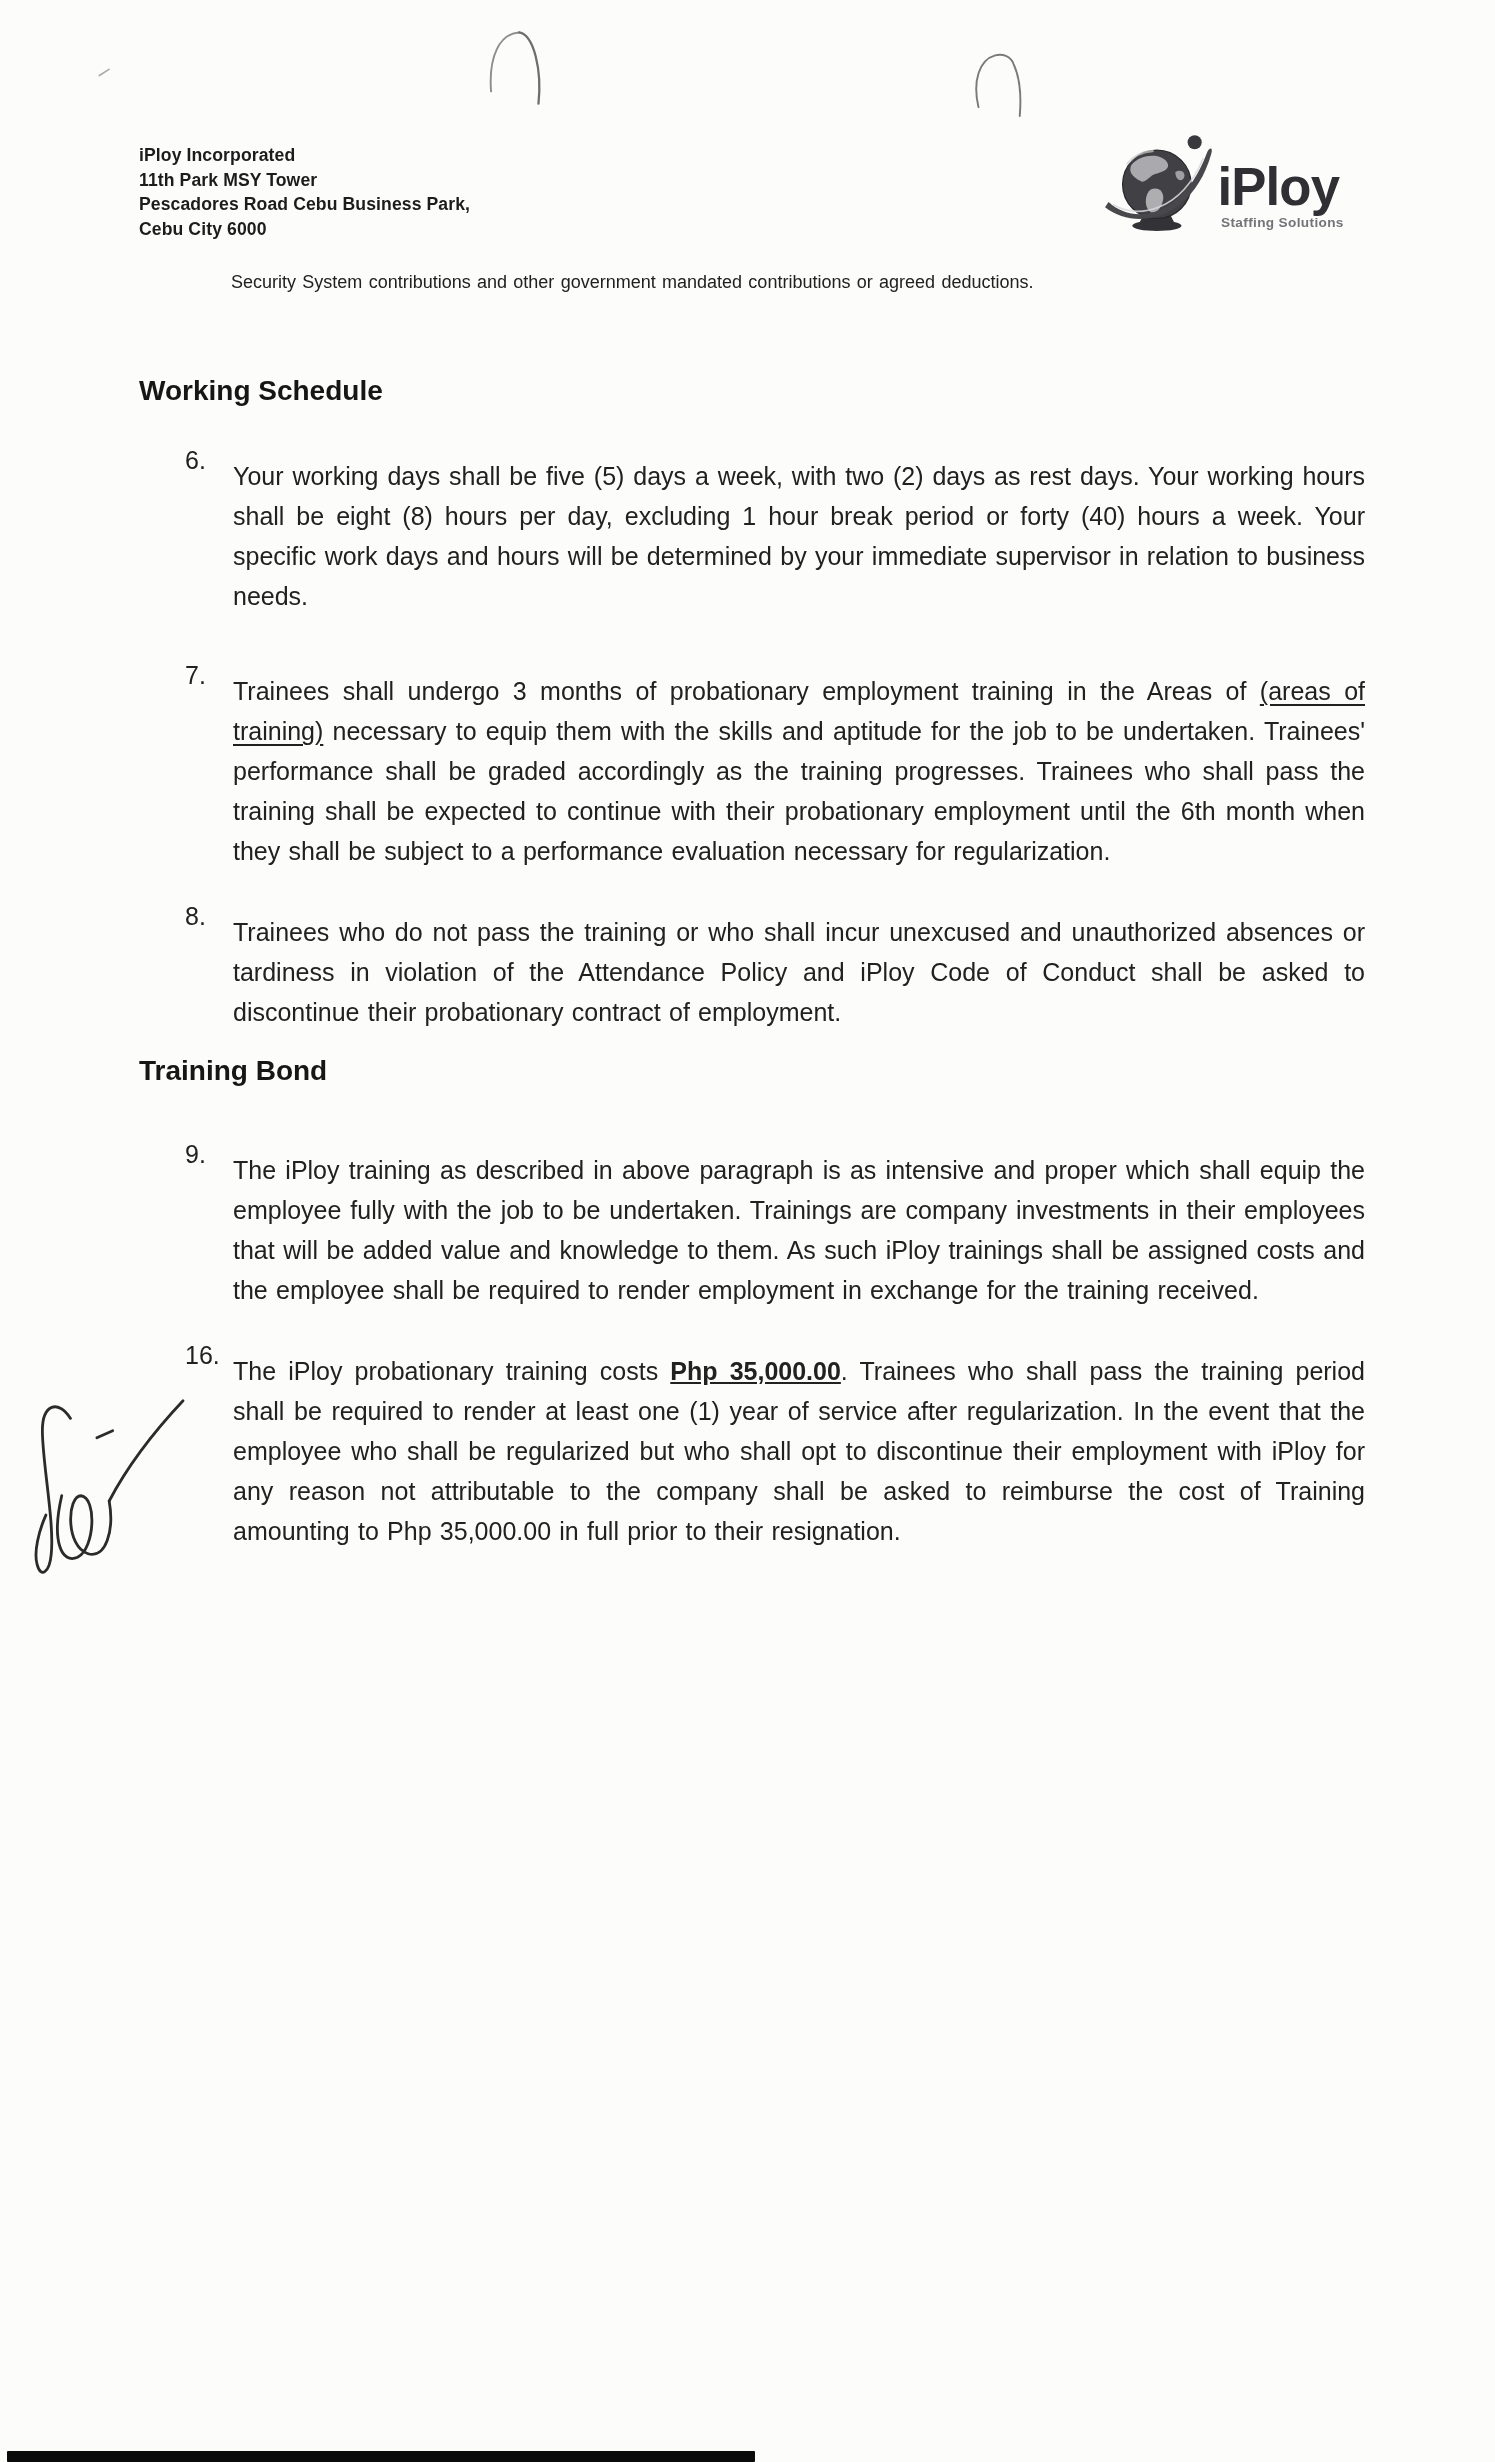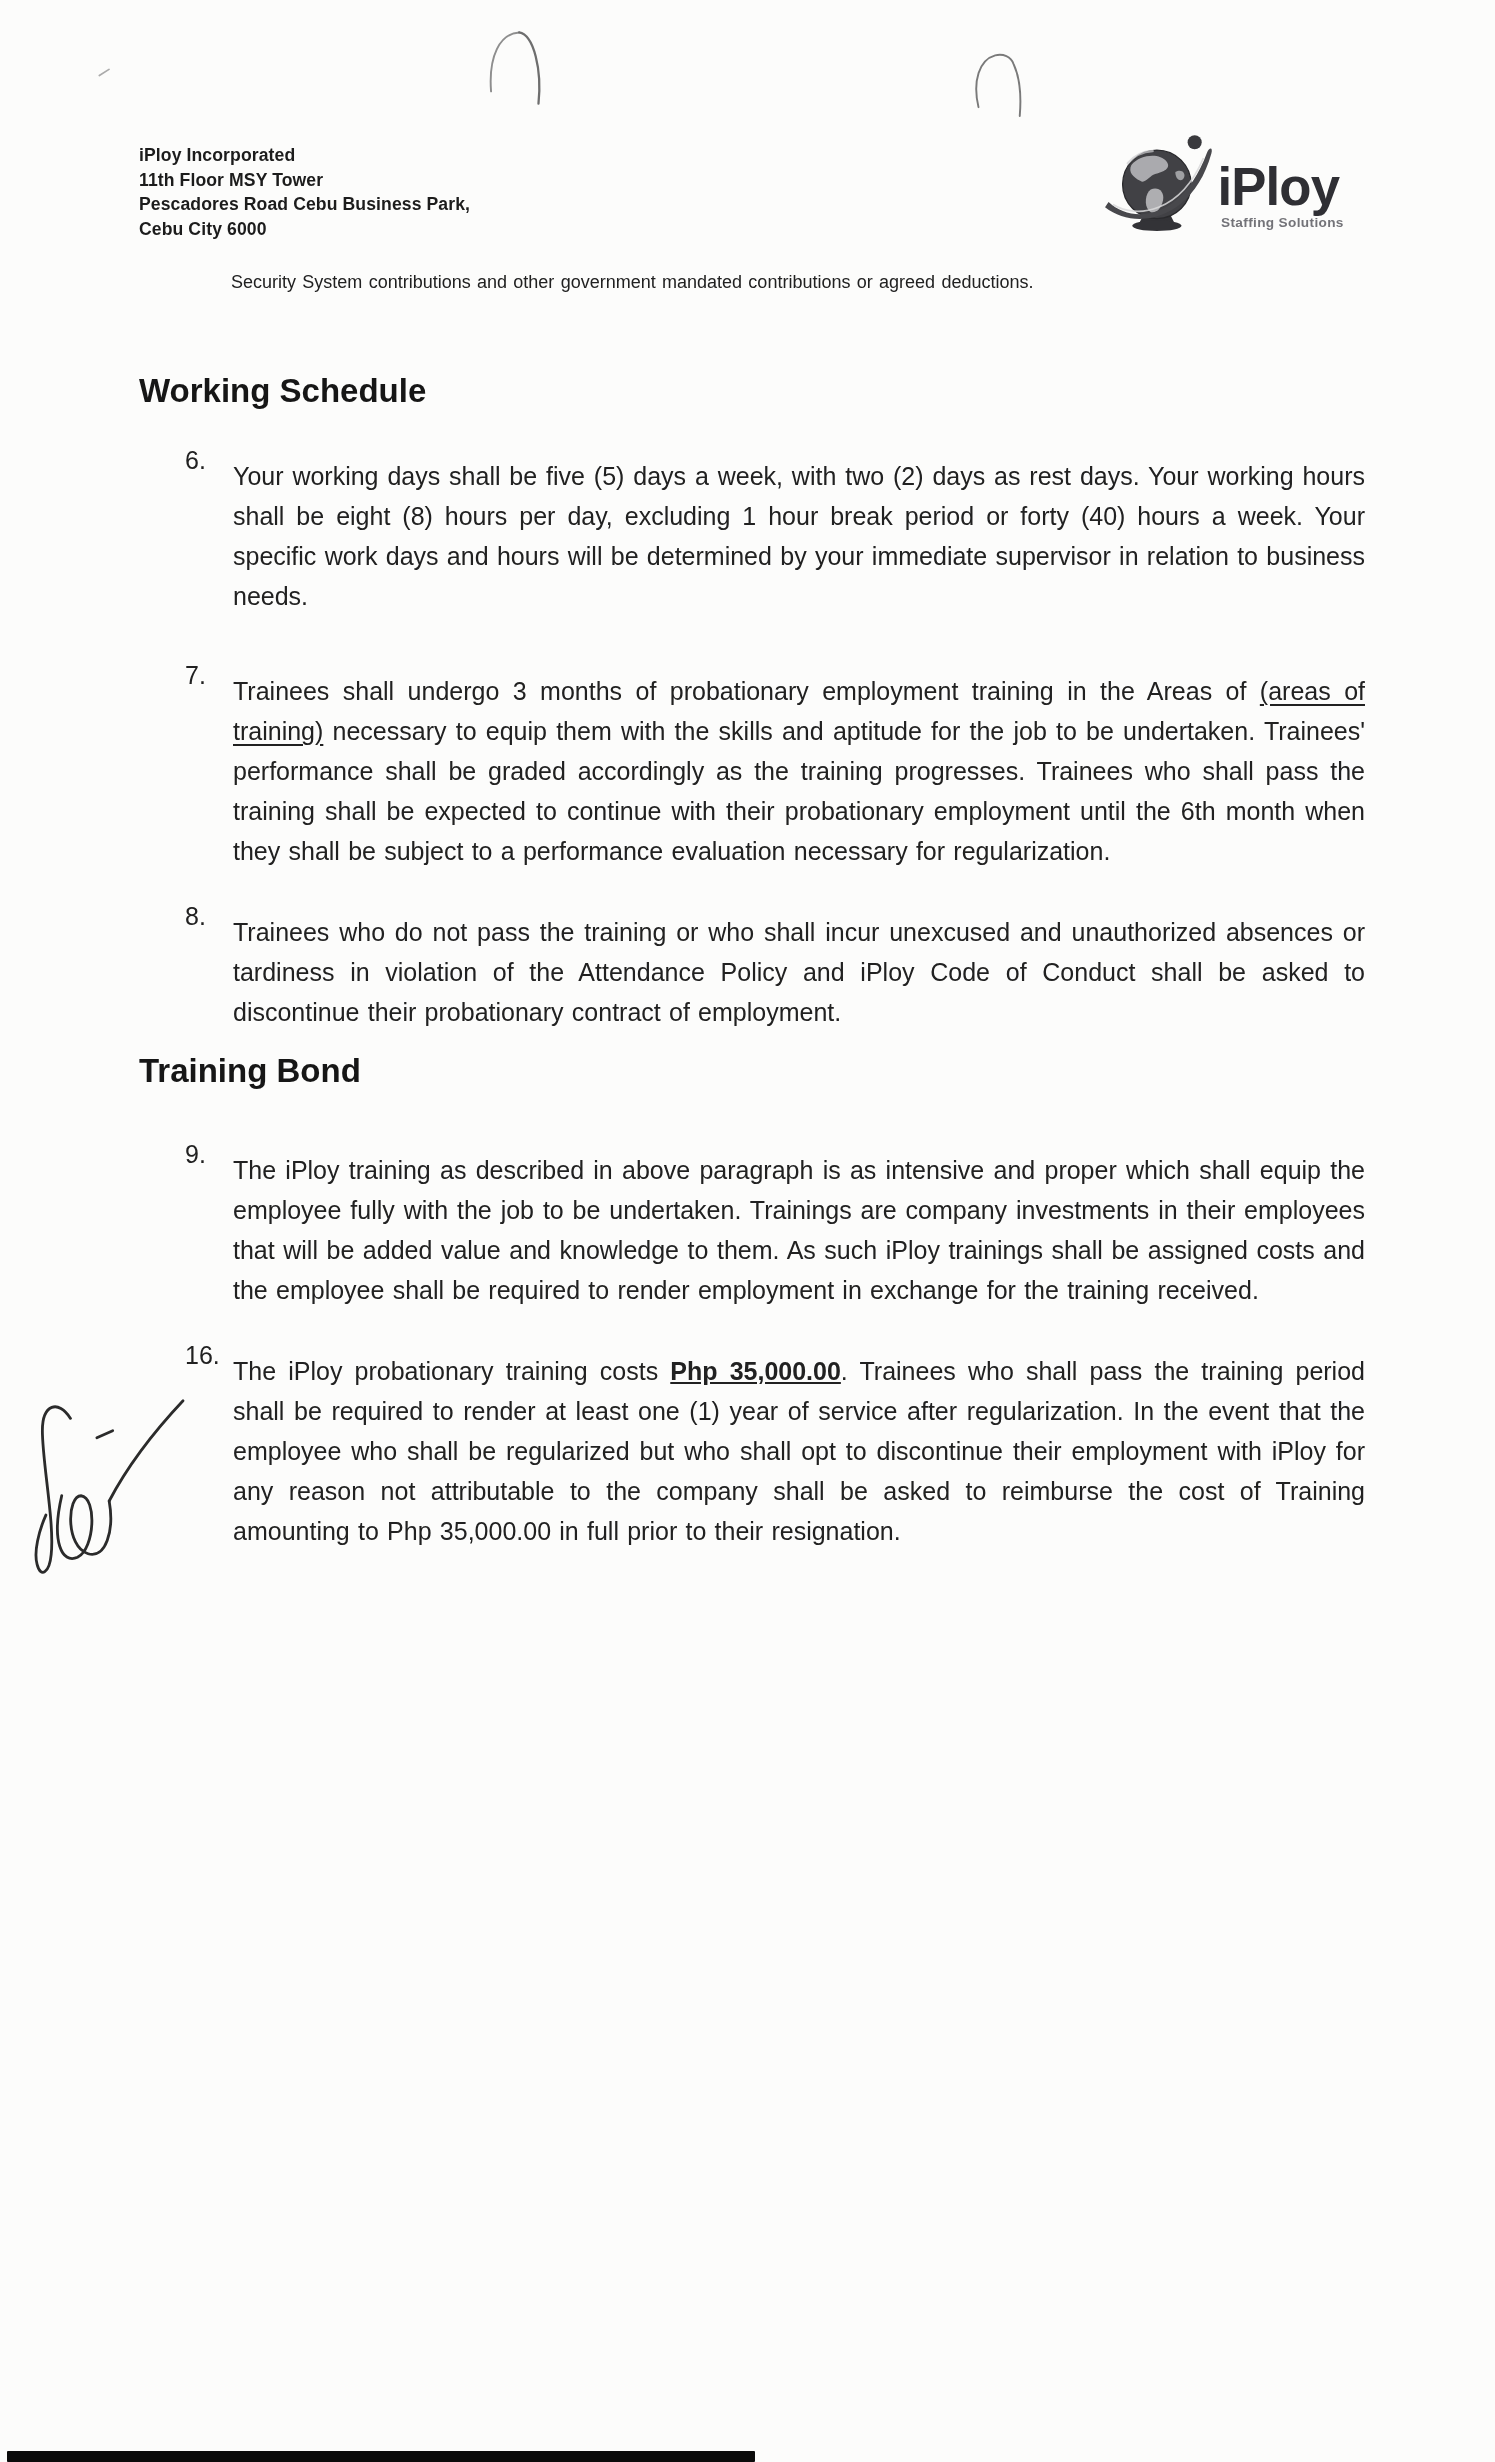--- a/index.html
+++ b/index.html
@@ -24,21 +24,21 @@
   .logo{
     position:absolute;left:1098px;top:121px;width:290px;height:139px;
   }
   
   .intro{
     margin:21px 130px 0 231px;
     font-size:18px;line-height:40px;text-align:justify;word-spacing:1.3px;
   }
   .sec-heading{
     margin:0 0 0 139px;
-    font-size:33px;line-height:33px;font-weight:700;color:#161616;
+    font-size:28px;line-height:33px;font-weight:700;color:#161616;
   }
   .h-working{margin-top:72px;}
   .h-training{margin-top:91px;}
   .h-bond{margin-top:22px;}
   .list-item{
     display:flex;
     margin:0 130px 0 185px;
     font-size:25px;line-height:40px;
   }
   .item-6{margin-top:33px;}
@@ -65,21 +65,21 @@
 
   <svg class="curl-marks" viewBox="0 0 1700 230">
     <path d="M 558,104 C 555,64 568,38 590,37" fill="none" stroke="#8e8e8e" stroke-width="2.2" stroke-linecap="round"></path>
     <path d="M 590,37 C 607,40 616,80 612,118" fill="none" stroke="#6e6e6e" stroke-width="2.6" stroke-linecap="round"></path>
     <path d="M 1113,122 C 1106,92 1114,68 1132,63 C 1141,61 1150,64 1153,73 C 1159,86 1162,108 1160,132" fill="none" stroke="#7a7a7a" stroke-width="2.2" stroke-linecap="round"></path>
     <path d="M 112,86 L 123,79" stroke="#ababab" stroke-width="2" stroke-linecap="round"></path>
   </svg>
 
   <div class="address">
     <div>iPloy Incorporated</div>
-    <div>11th Floor MSY Tower</div>
+    <div>11th Park MSY Tower</div>
     <div>Pescadores Road Cebu Business Park,</div>
     <div>Cebu City 6000</div>
   </div>
 
   <svg class="logo" viewBox="0 0 330 158">
     <g>
       <path d="M 52,106 L 82,106 L 88,118 L 46,118 Z" fill="#333337"></path>
       <ellipse cx="67" cy="119" rx="28" ry="6" fill="#333337"></ellipse>
       <circle cx="67" cy="72" r="39" fill="#414145" stroke="#29292c" stroke-width="1.5"></circle>
       <path d="M 38,50 C 48,38 70,36 78,46 C 84,54 74,58 66,60 C 58,62 54,72 48,68 C 40,64 34,58 38,50 Z" fill="#b6b6b9" opacity="0.9"></path>

